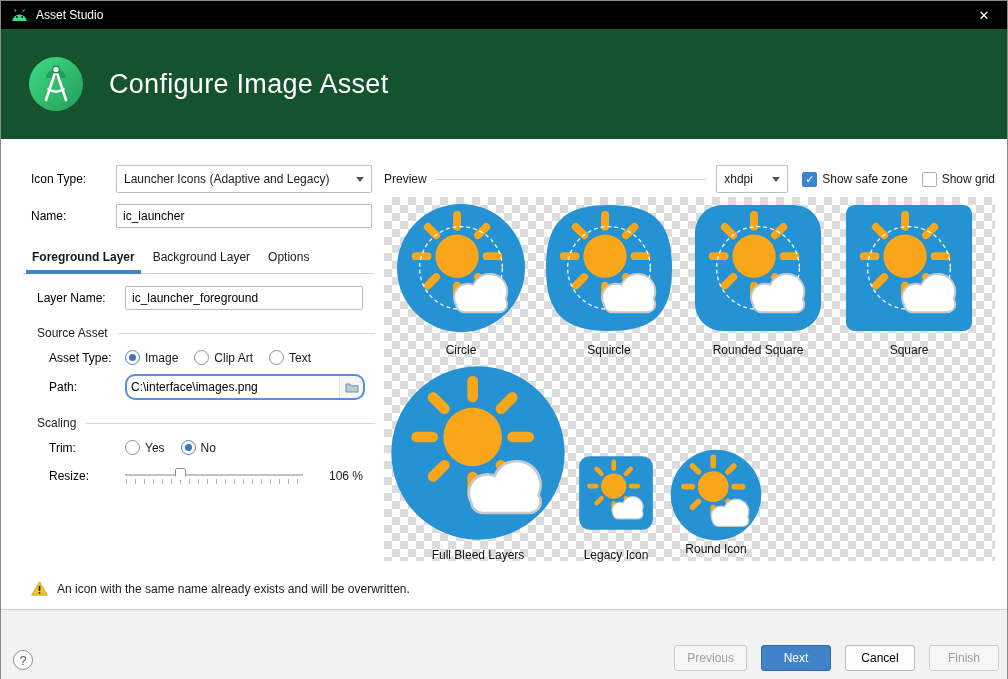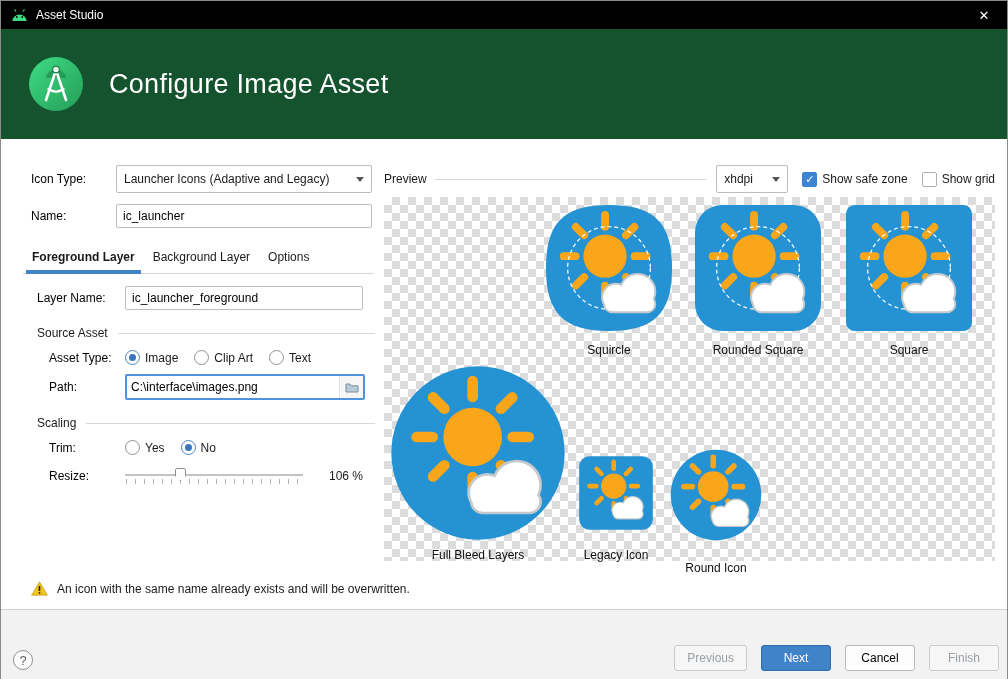--- a/index.html
+++ b/index.html
@@ -48,21 +48,21 @@
   .tab.active::after { content:""; position:absolute; left:3px; right:3px; bottom:-1px; height:4px; background:#4083c9; }
 
   .group { display:flex; align-items:center; margin:16px 6px 10px 36px; }
   .group .gline { flex:1; height:1px; background:#d7d7d7; margin-left:10px; }
 
   .radio { display:flex; align-items:center; gap:5px; margin-right:16px; cursor:default; }
   .rdot { width:15px; height:15px; border-radius:50%; border:1px solid #919191; background:#fff; position:relative; flex:0 0 auto; }
   .radio.selected .rdot { border-color:#4a86c7; }
   .radio.selected .rdot::after { content:""; position:absolute; left:3px; top:3px; width:7px; height:7px; border-radius:50%; background:#3c76bc; }
 
-  .path-wrap { display:flex; align-items:stretch; width:240px; height:26px; border:2px solid #5191e0; border-radius:2px; background:#be185d; overflow:hidden; }
+  .path-wrap { display:flex; align-items:stretch; width:240px; height:26px; border:2px solid #5191e0; border-radius:10px; background:#be185d; overflow:hidden; }
   .path-input { flex:1; min-width:0; border:none; outline:none; padding:0 4px; font:inherit; }
   .path-btn { width:24px; display:flex; align-items:center; justify-content:center; background:#f6f6f6; border-left:1px solid #e3e3e3; cursor:default; }
 
   .slider { position:relative; width:178px; height:22px; }
   .slider .track { position:absolute; left:0; right:0; top:9px; height:2px; background:#c2c2c2; }
   .slider .ticks { position:absolute; left:1px; right:0; top:14px; height:5px;
       background-image:repeating-linear-gradient(to right, #b3b3b3 0 1px, transparent 1px 9px); }
   .slider .thumb { position:absolute; left:50px; top:3px; width:11px; height:13px; background:#fdfdfd; border:1px solid #8f8f8f; border-radius:2px;
       clip-path:polygon(0 0,100% 0,100% 62%,50% 100%,0 62%); }
   .resize-val { margin-left:26px; }
@@ -79,21 +79,21 @@
   .board { position:relative; margin-top:6px; width:611px; height:364px;
       background:repeating-conic-gradient(#dcdcdc 0 90deg, #ffffff 0 180deg) 0 0/16px 16px; }
   .pitem { position:absolute; display:flex; flex-direction:column; align-items:center; }
   .cap { margin-top:10px; white-space:nowrap; color:#111; }
   .it-circle { left:12px; top:6px; }
   .it-squircle { left:160px; top:6px; }
   .it-rsq { left:309px; top:6px;text-align:center; }
   .it-square { left:460px; top:6px; }
   .it-full { left:6px; top:168px; } .it-full .cap { margin-top:7px; }
   .it-legacy { left:194px; top:258px; } .it-legacy .cap { margin-top:17px; }
-  .it-round { left:286px; top:252px; } .it-round .cap { margin-top:20px; }
+  .it-round { left:286px; top:252px; } .it-round .cap { margin-top:1px; }
 
   
   .warning { position:absolute; left:30px; top:442px; display:flex; align-items:center; gap:9px; }
 
   
   .footer { height:71px; background:#f2f2f2; border-top:1px solid #cfcfcf; position:relative; flex:0 0 auto; }
   .help { position:absolute; left:12px; bottom:10px; width:20px; height:20px; border:1px solid #8f8f8f; border-radius:50%;
       display:flex; align-items:center; justify-content:center; color:#5f5f5f; background:#fdfdfd; font-size:13px; cursor:default; }
   .fbuttons { position:absolute; right:8px; bottom:9px; display:flex; gap:14px; }
   .btn { min-width:70px; height:26px; border:1px solid #b9b9b9; border-radius:3px; background:#fdfdfd; font:inherit; color:#000; padding:0 12px; }
@@ -269,20 +269,28 @@
           <span>Show safe zone</span>
         </span>
         <span class="check">
           <span class="cbox"></span>
           <span>Show grid</span>
         </span>
       </div>
 
       <div class="board">
 
+        <div class="pitem it-circle">
+          <svg width="130" height="130" viewBox="0 0 132 132">
+            <circle class="shape" cx="66" cy="66" r="65"></circle>
+            <use href="#art"></use>
+            <circle class="safe" cx="66" cy="66" r="42"></circle>
+          </svg>
+          <div class="cap">Circle</div>
+        </div>
 
         <div class="pitem it-squircle">
           <svg width="130" height="130" viewBox="0 0 132 132">
             <path class="shape" d="M66,2 C112,2 130,20 130,66 C130,112 112,130 66,130 C20,130 2,112 2,66 C2,20 20,2 66,2 Z"></path>
             <use href="#art"></use>
             <circle class="safe" cx="66" cy="66" r="42"></circle>
           </svg>
           <div class="cap">Squircle</div>
         </div>
 

